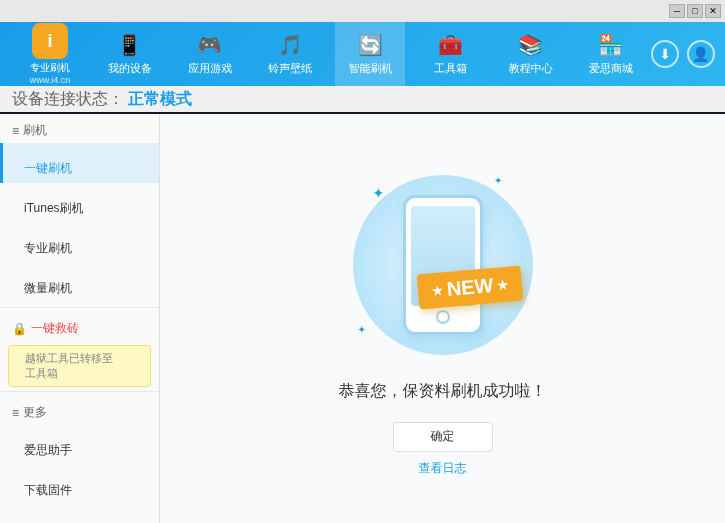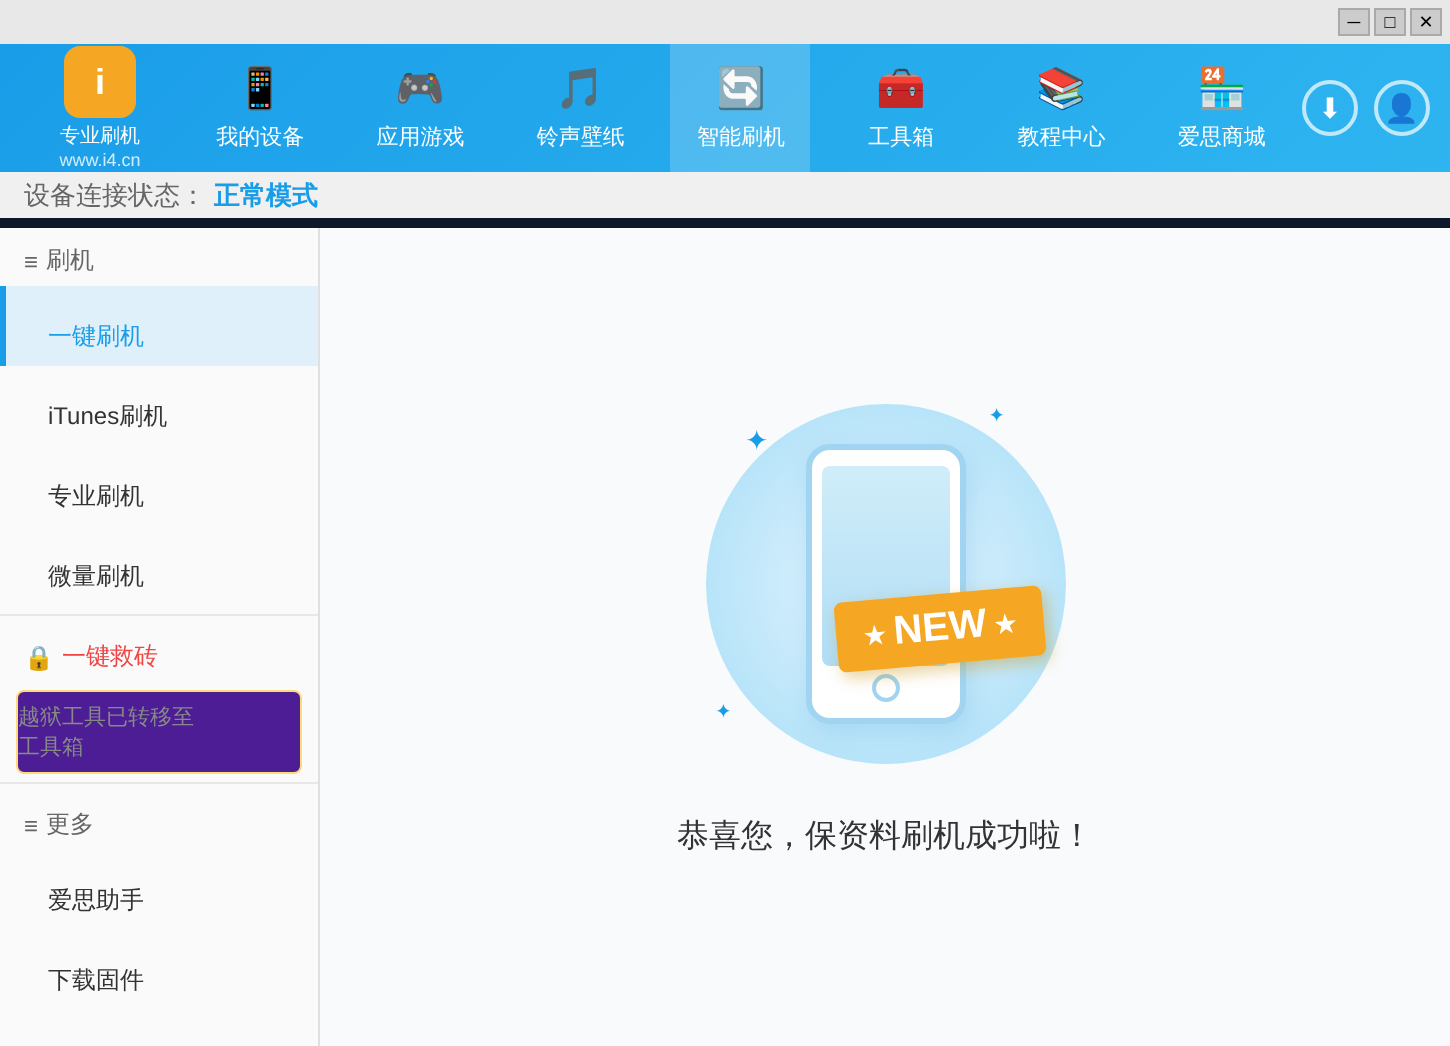--- a/index.html
+++ b/index.html
@@ -80,25 +80,25 @@
     .main-area {
       display: flex;
       height: calc(523px - 22px - 64px - 24px);
       background: #f5f5f5;
     }
 
     
     .status-bar {
       height: 28px;
       background: #f0f0f0;
-      border-bottom: 5px solid #0f172a;
+      border-bottom: 2px solid #0f172a;
       display: flex;
       align-items: center;
       padding: 0 12px;
-      font-size: 13px;
+      font-size: 16px;
       color: #333;
     }
     .status-label { color: #666; }
     .status-value { color: #1a9de8; font-weight: bold; margin-left: 4px; }
 
     
     .sidebar {
       width: 160px;
       background: #fafafa;
       border-right: 1px solid #e0e0e0;
@@ -121,24 +121,24 @@
     .sidebar-item.active {
       background: #e0f0fb;
       color: #1a9de8;
       border-left: 3px solid #1a9de8;
       padding-left: 21px;
     }
     .sidebar-divider { height: 1px; background: #e8e8e8; margin: 4px 0; }
 
     .sidebar-warning {
       margin: 4px 8px;
-      background: #4c1d95;
+      background: #fef9c3;
       border: 1px solid #ffd87a;
       border-radius: 4px;
-      padding: 5px 0;
+      padding: 5px 16px;
       font-size: 11px;
       color: #888;
     }
 
     
     .content {
       flex: 1;
       display: flex;
       flex-direction: column;
       align-items: center;
@@ -380,14 +380,18 @@
         <div class="new-ribbon">
           <span class="new-star">★</span>
           <span>NEW</span>
           <span class="new-star">★</span>
         </div>
       </div>
     </div>
 
     <div class="success-text">恭喜您，保资料刷机成功啦！</div>
 
+    <div class="action-buttons">
+      <button class="btn-confirm">确定</button>
+      <span class="btn-link">查看日志</span>
+    </div>
   </div>
 </div>
 
 </body></html>

